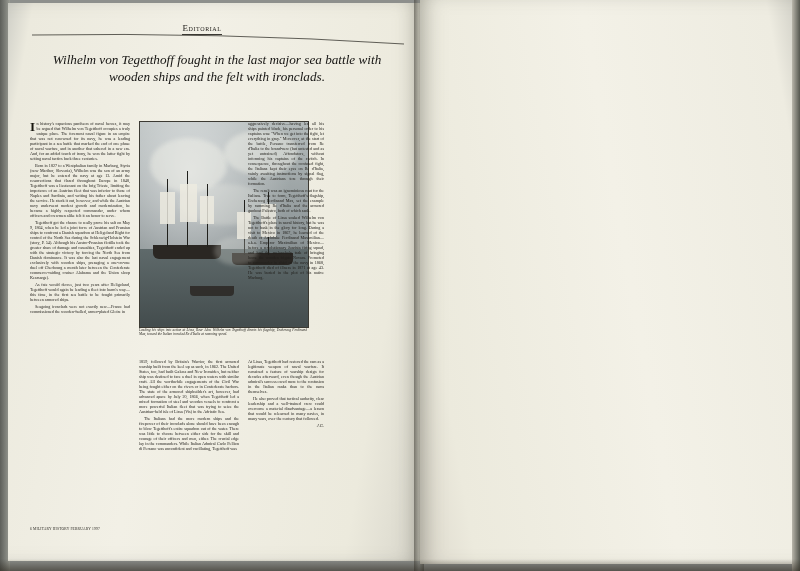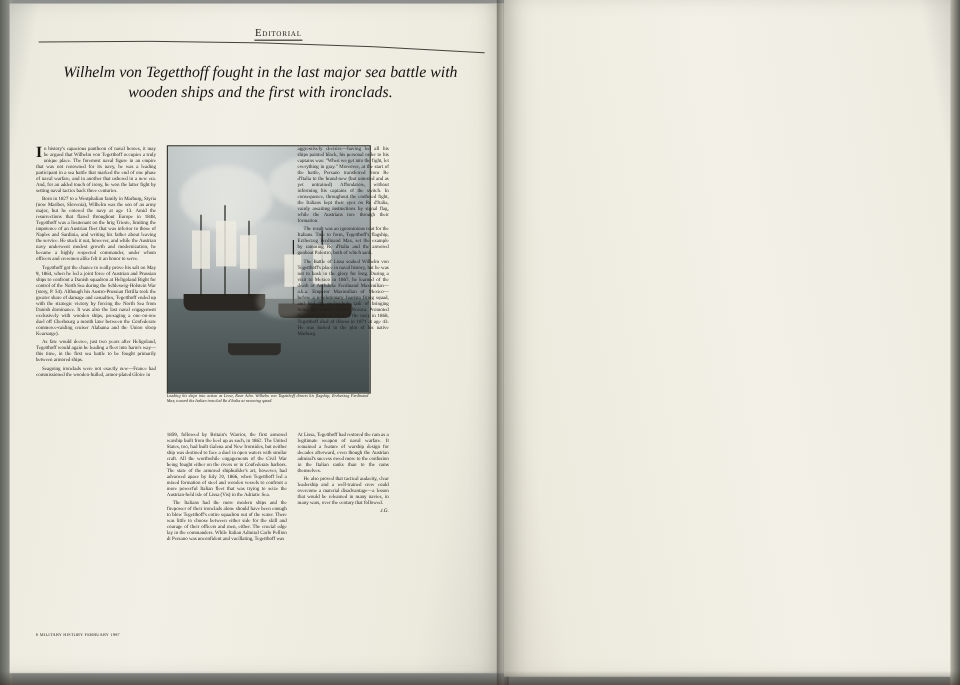--- a/index.html
+++ b/index.html
@@ -22,21 +22,21 @@
   #edge-right{position:absolute;left:792px;top:0;width:8px;height:571px;
      background:linear-gradient(90deg,#b9b6ab,#55574f);}
   #bottom-shadow{position:absolute;left:0;bottom:0;width:800px;height:12px;
      background:linear-gradient(180deg,rgba(0,0,0,0),rgba(40,35,25,.55));}
   .body-col{font-size:4.15px;line-height:5.0px;text-align:justify;color:#22201c;
       -webkit-hyphens:auto;hyphens:auto;}
   .body-col p{margin:0 0 2px 0;text-indent:5px;}
   .body-col p.first{text-indent:0;}
 
   
-  #editorial-head{position:absolute;left:44px;top:14px;width:360px;text-align:center;}
+  #editorial-head{position:absolute;left:14px;top:14px;width:360px;text-align:center;}
   #editorial-head .word{font-size:9px;letter-spacing:.6px;font-variant:small-caps;
       color:#1d1b18;border-bottom:1px solid #3a3832;padding-bottom:1px;display:inline-block;}
   #rule-under{position:absolute;left:24px;top:30px;width:372px;height:12px;}
   #headline{position:absolute;left:24px;top:48px;width:370px;text-align:center;
       font-family:"Liberation Serif",serif;font-style:italic;font-size:13.2px;
       line-height:17px;color:#151412;}
 
   #art{position:absolute;left:131px;top:118px;width:168px;height:205px;
       border:1px solid #3c3a33;
       background:linear-gradient(180deg,#9ea6a8 0%,#8d9698 45%,#7e8789 100%);overflow:hidden;}
@@ -70,21 +70,21 @@
 
   <div id="left-page" class="sheet">
 
     <div id="editorial-head">
       <span class="word">Editorial</span>
     </div>
     <svg id="rule-under" viewBox="0 0 372 12" preserveAspectRatio="none">
       <path d="M0 2 Q186 -1 372 11" stroke="#3a3832" stroke-width=".8" fill="none"></path>
     </svg>
 
-    <div id="headline">Wilhelm von Tegetthoff fought in the last major sea battle with wooden ships and the first with ironclads.</div>
+    <div id="headline">Wilhelm von Tegetthoff fought in the last major sea battle with wooden ships and the felt with ironclads.</div>
 
     <div id="art">
       <div class="sky"></div>
       <div class="smoke" style="left:6%;top:8%;width:46%;height:26%;"></div>
       <div class="smoke" style="left:50%;top:4%;width:44%;height:22%;"></div>
       <div class="smoke" style="left:24%;top:30%;width:52%;height:20%;opacity:.55;"></div>
       <div class="sea"></div>
 
       <div class="hull" style="left:8%;top:60%;width:40%;height:7%;border-radius:0 0 6px 6px;"></div>
       <div class="mast" style="left:16%;top:28%;height:33%;"></div>

